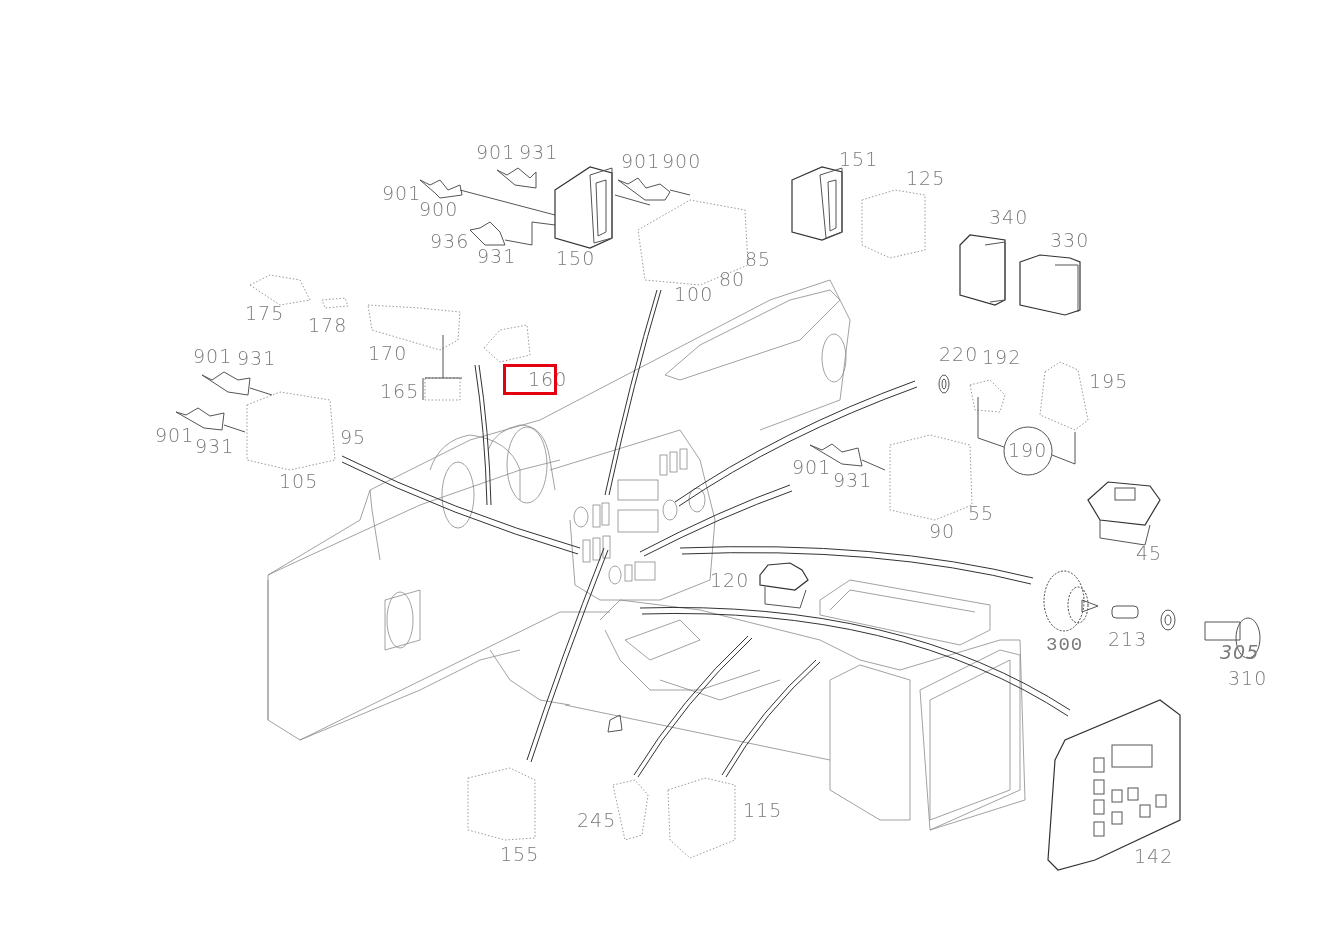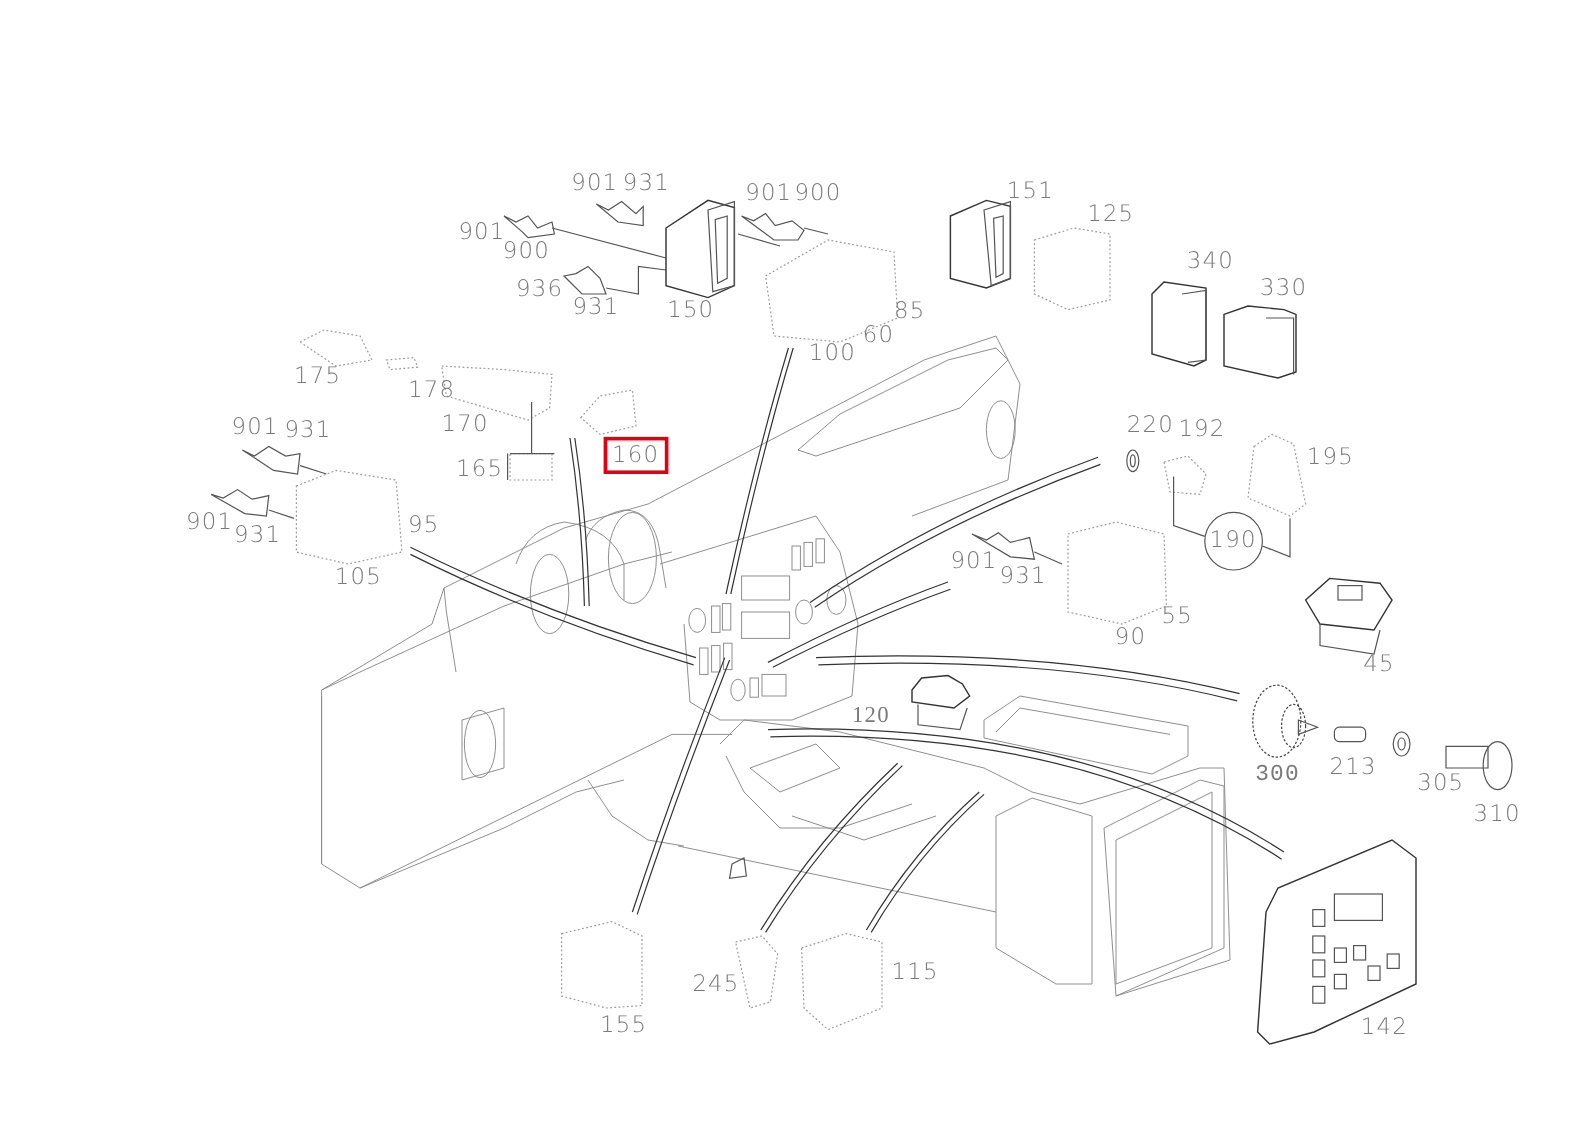--- a/index.html
+++ b/index.html
@@ -206,50 +206,50 @@
     <div class="lbl" style="left: 476px; top: 143px;">901</div>
     <div class="lbl" style="left: 519px; top: 143px;">931</div>
     <div class="lbl" style="left: 382px; top: 184px;">901</div>
     <div class="lbl" style="left: 419px; top: 200px;">900</div>
     <div class="lbl" style="left: 430px; top: 232px;">936</div>
     <div class="lbl" style="left: 477px; top: 247px;">931</div>
     <div class="lbl" style="left: 556px; top: 249px;">150</div>
     <div class="lbl" style="left: 621px; top: 152px;">901</div>
     <div class="lbl" style="left: 662px; top: 152px;">900</div>
     <div class="lbl" style="left: 745px; top: 250px;">85</div>
-    <div class="lbl" style="left: 719px; top: 270px;">60</div>
+    <div class="lbl" style="left: 719px; top: 270px;">80</div>
     <div class="lbl" style="left: 674px; top: 285px;">100</div>
     <div class="lbl" style="left: 839px; top: 150px;">151</div>
     <div class="lbl" style="left: 906px; top: 169px;">125</div>
     <div class="lbl" style="left: 989px; top: 208px;">340</div>
     <div class="lbl" style="left: 1050px; top: 231px;">330</div>
     <div class="lbl" style="left: 245px; top: 304px;">175</div>
-    <div class="lbl" style="left: 308px; top: 316px; margin-left: 32px;">178</div>
+    <div class="lbl" style="left: 308px; top: 316px;">178</div>
     <div class="lbl" style="left: 368px; top: 344px;">170</div>
     <div class="lbl" style="left: 380px; top: 382px;">165</div>
-    <div class="lbl" style="left: 510px; top: 370px; text-align: center;">160</div>
+    <div class="lbl" style="left: 528px; top: 370px; text-align: center;">160</div>
     <div class="lbl" style="left: 193px; top: 347px;">901</div>
     <div class="lbl" style="left: 237px; top: 349px;">931</div>
     <div class="lbl" style="left: 155px; top: 426px;">901</div>
     <div class="lbl" style="left: 195px; top: 437px;">931</div>
     <div class="lbl" style="left: 340px; top: 428px;">95</div>
     <div class="lbl" style="left: 279px; top: 472px;">105</div>
     <div class="lbl" style="left: 939px; top: 345px;">220</div>
     <div class="lbl" style="left: 982px; top: 348px;">192</div>
     <div class="lbl" style="left: 1089px; top: 372px;">195</div>
     <div class="lbl" style="left: 1008px; top: 441px;">190</div>
     <div class="lbl" style="left: 792px; top: 458px;">901</div>
     <div class="lbl" style="left: 833px; top: 471px;">931</div>
     <div class="lbl" style="left: 968px; top: 504px;">55</div>
     <div class="lbl" style="left: 929px; top: 522px;">90</div>
     <div class="lbl" style="left: 1116px; top: 544px; margin-left: 20px;">45</div>
-    <div class="lbl" style="left: 710px; top: 587px; font-family: Liberation Serif, serif;">120</div>
+    <div class="lbl" style="left: 710px; top: 571px;">120</div>
     <div class="lbl" style="left: 1046px; top: 636px; font-family: Liberation Mono, monospace;">300</div>
     <div class="lbl" style="left: 1108px; top: 630px;">213</div>
-    <div class="lbl" style="left: 1181px; top: 643px;">305</div>
+    <div class="lbl" style="left: 1220px; top: 643px; font-style: italic;">305</div>
     <div class="lbl" style="left: 1228px; top: 669px;">310</div>
     <div class="lbl" style="left: 577px; top: 811px;">245</div>
     <div class="lbl" style="left: 743px; top: 801px;">115</div>
     <div class="lbl" style="left: 500px; top: 845px;">155</div>
     <div class="lbl" style="left: 1134px; top: 847px;">142</div>
   </div>
 
 <div class="hl" style="left:503px; top:364px; width:54px; height:31px;"></div>
 
 </body></html>

